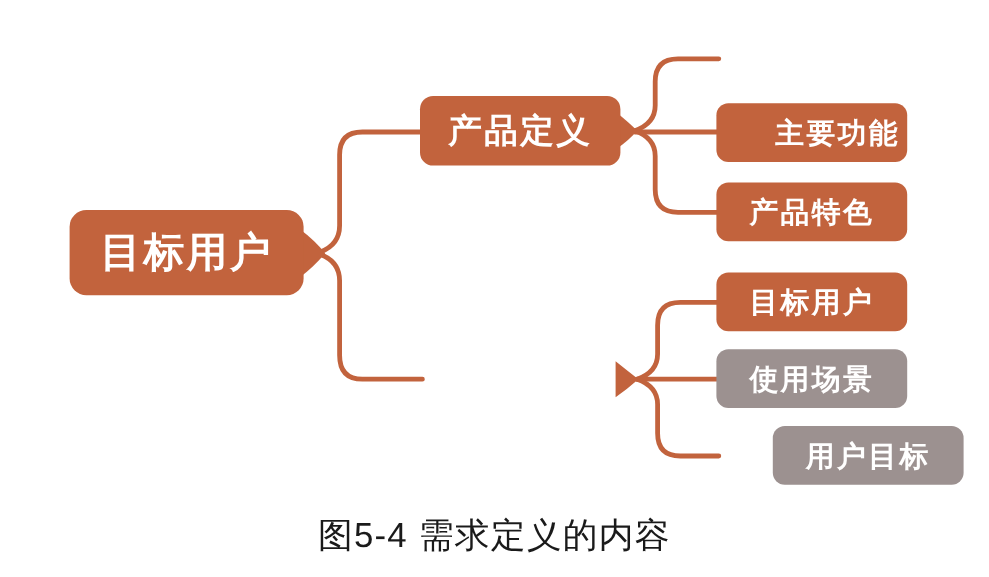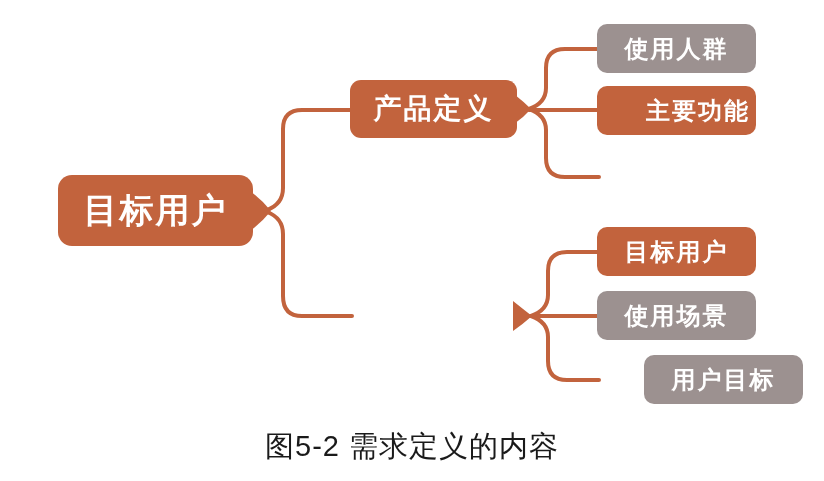--- a/index.html
+++ b/index.html
@@ -78,21 +78,21 @@
 
     <path class="tip" d="M 250 191 Q 262 200 271 211 Q 262 222 250 231 Z"></path>
     <path class="tip" d="M 514 94 Q 524 102 531 109 Q 524 117 514 124 Z"></path>
     <path class="tip" d="M 513 301 Q 523 309 532 316 Q 523 324 513 331 Z"></path>
   </svg>
 
   <div class="node root-node orange" id="root-node">目标用户</div>
 
   <div class="node branch-node orange" id="branch-0">产品定义</div>
 
-  <div class="node leaf-node gray" id="leaf-0-0">使用人群</div>
   <div class="node leaf-node orange" id="leaf-0-1">主要功能</div>
+  <div class="node leaf-node orange" id="leaf-0-2">产品特色</div>
 
   <div class="node leaf-node orange" id="leaf-1-0">目标用户</div>
   <div class="node leaf-node gray" id="leaf-1-1">使用场景</div>
   <div class="node leaf-node gray" id="leaf-1-2">用户目标</div>
 
-  <div class="caption">图5-2 需求定义的内容</div>
+  <div class="caption">图5-4 需求定义的内容</div>
 </div>
 
 </body></html>

